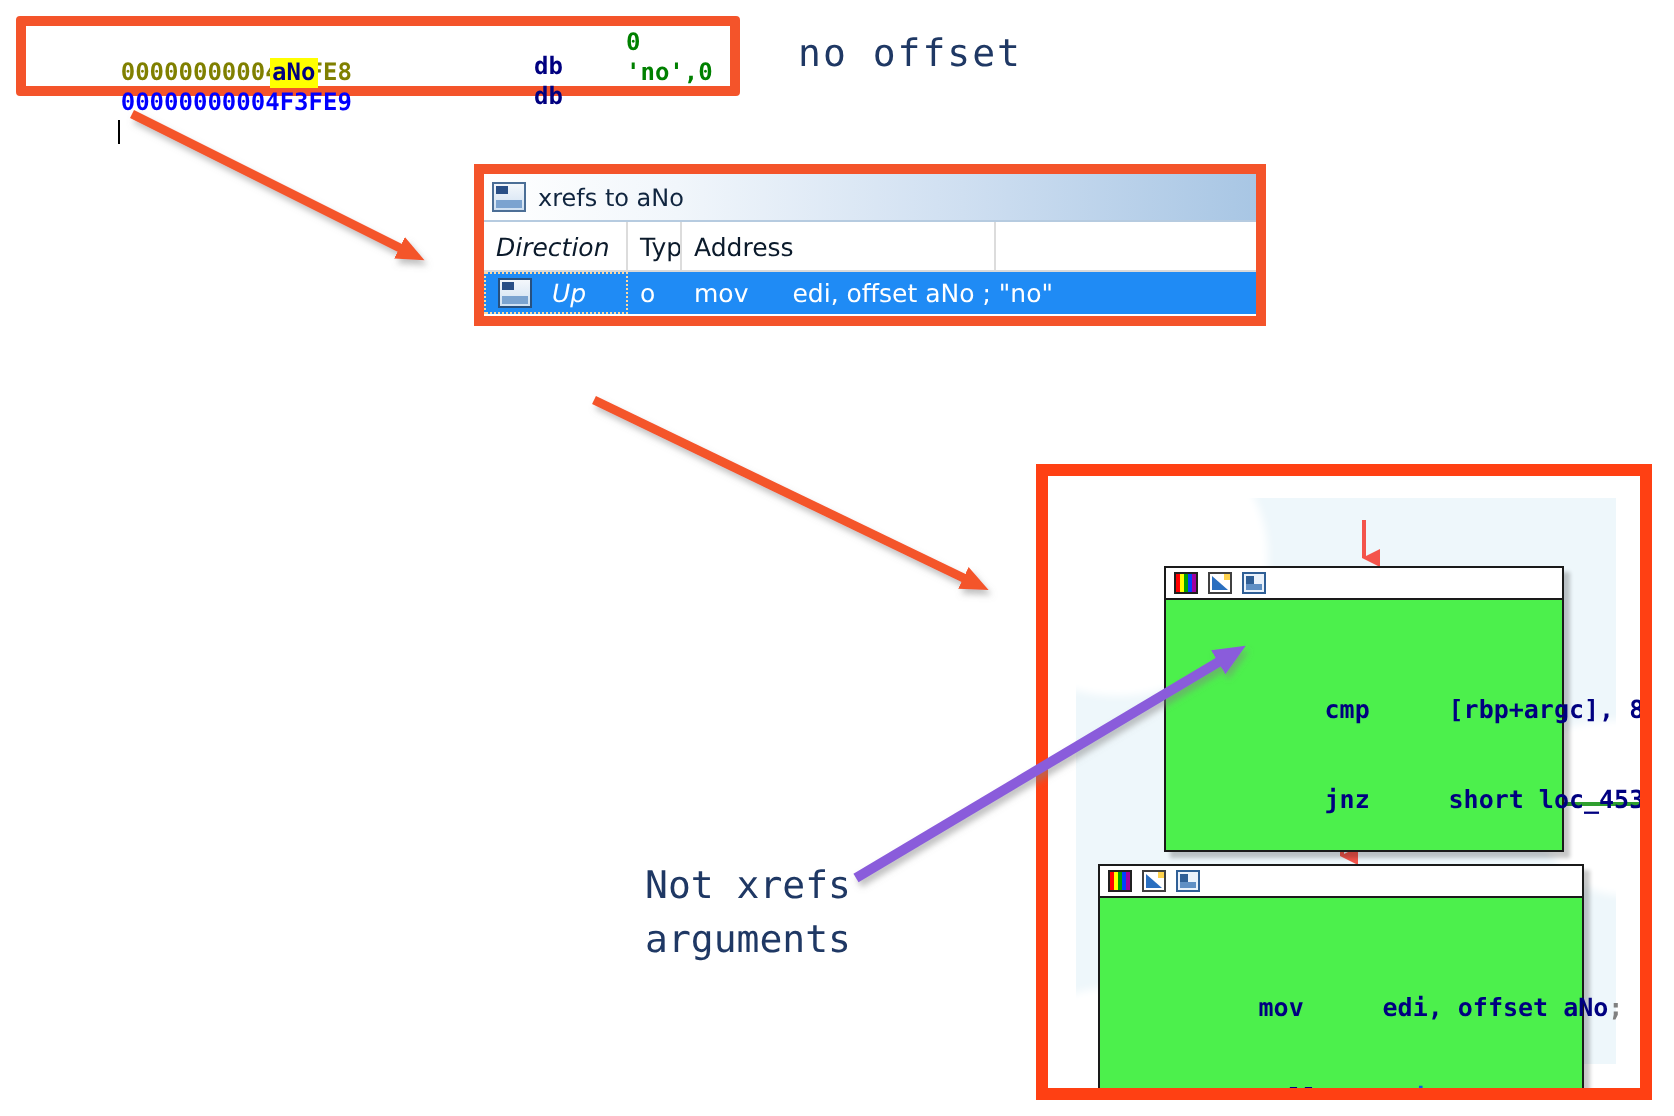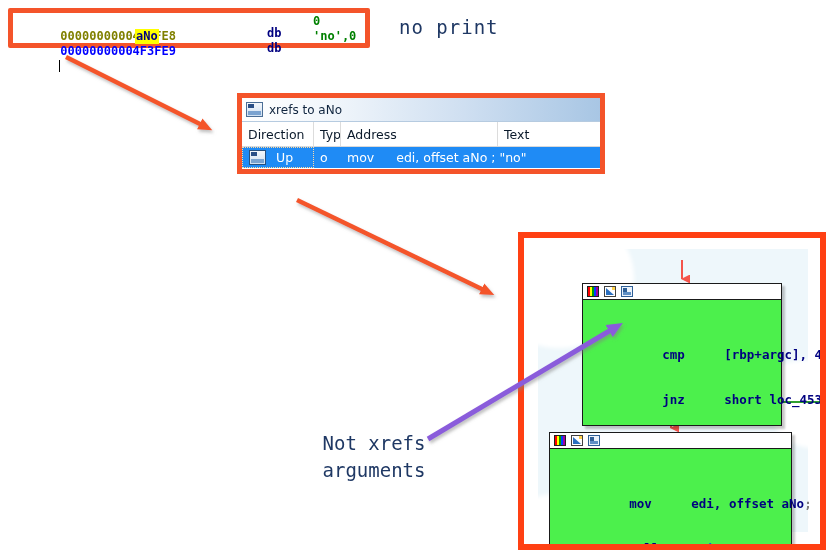--- a/index.html
+++ b/index.html
@@ -95,22 +95,22 @@
     line-height: 27px;
     text-align: center;
     width: 176px;
     white-space: pre-line;
   }
 
   
   #xrefs-frame {
     position: absolute;
     left: 237px;
-    top: 93px;
-    width: 368px;
+    top: 82px;
+    width: 396px;
     height: 81px;
     border: 5px solid #f4542a;
     box-sizing: border-box;
     background: #a16207;
   }
   #xrefs-window {
     position: absolute;
     inset: 0;
     background: #ffffff;
     display: flex;
@@ -161,21 +161,21 @@
   #xrefs-header .hcell {
     height: 100%;
     display: flex;
     align-items: center;
     padding-left: 6px;
     box-sizing: border-box;
     border-right: 1px solid #dcdcdc;
     overflow: hidden;
     white-space: nowrap;
   }
-  .c-dir  { width: 72px; }
+  .c-dir  { width: 72px; font-style: italic; }
   .c-typ  { width: 27px; }
   .c-addr { width: 157px; }
   .c-text { flex: 1; border-right: none !important; }
   #xrefs-row {
     height: 21px;
     display: flex;
     align-items: center;
     background: #1f8bf5;
     color: #ffffff;
     font-family: "DejaVu Sans", sans-serif;
@@ -352,35 +352,34 @@
       <span class="dis-addr-blue">00000000004F3FE9</span>
       <span class="caret"></span>
       <span class="col-name dis-name-hl">aNo</span>
       <span class="col-mnem dis-kw">db</span>
       <span class="col-oper dis-val">'no',0</span>
     </div>
 
   </div>
 </div>
 
-<div id="no-string-label">no print</div>
+<div id="no-string-label">no offset</div>
 
 <div id="xrefs-frame">
   <div id="xrefs-window">
 
     <div id="xrefs-title">
       <span class="xref-ico"></span>
       <span class="title-text">xrefs to aNo</span>
     </div>
 
     <div id="xrefs-header">
       <div class="hcell c-dir">Direction</div>
       <div class="hcell c-typ">Typ</div>
       <div class="hcell c-addr">Address</div>
-      <div class="hcell c-text">Text</div>
     </div>
 
     <div id="xrefs-row">
       <div class="rcell c-dir">
         <span class="row-ico"></span>
         <span>Up</span>
       </div>
       <div class="rcell c-typ">o</div>
       <div class="rcell c-text">
         <span>mov</span>
@@ -415,21 +414,21 @@
     </svg>
 
     <div class="node" id="node-top">
       <div class="node-titlebar">
         <span class="ico16 ico-palette"></span>
         <span class="ico16 ico-chart"></span>
         <span class="ico16 ico-card"></span>
       </div>
       <div class="node-body">
         <div class="ins-line">
-          <span class="mnem">cmp</span><span>[rbp+argc], 4</span>
+          <span class="mnem">cmp</span><span>[rbp+argc], 8</span>
         </div>
         <div class="ins-line">
           <span class="mnem">jnz</span><span>short loc_4535CA</span>
         </div>
       </div>
     </div>
 
     <div class="node" id="node-bottom">
       <div class="node-titlebar">
         <span class="ico16 ico-palette"></span>

